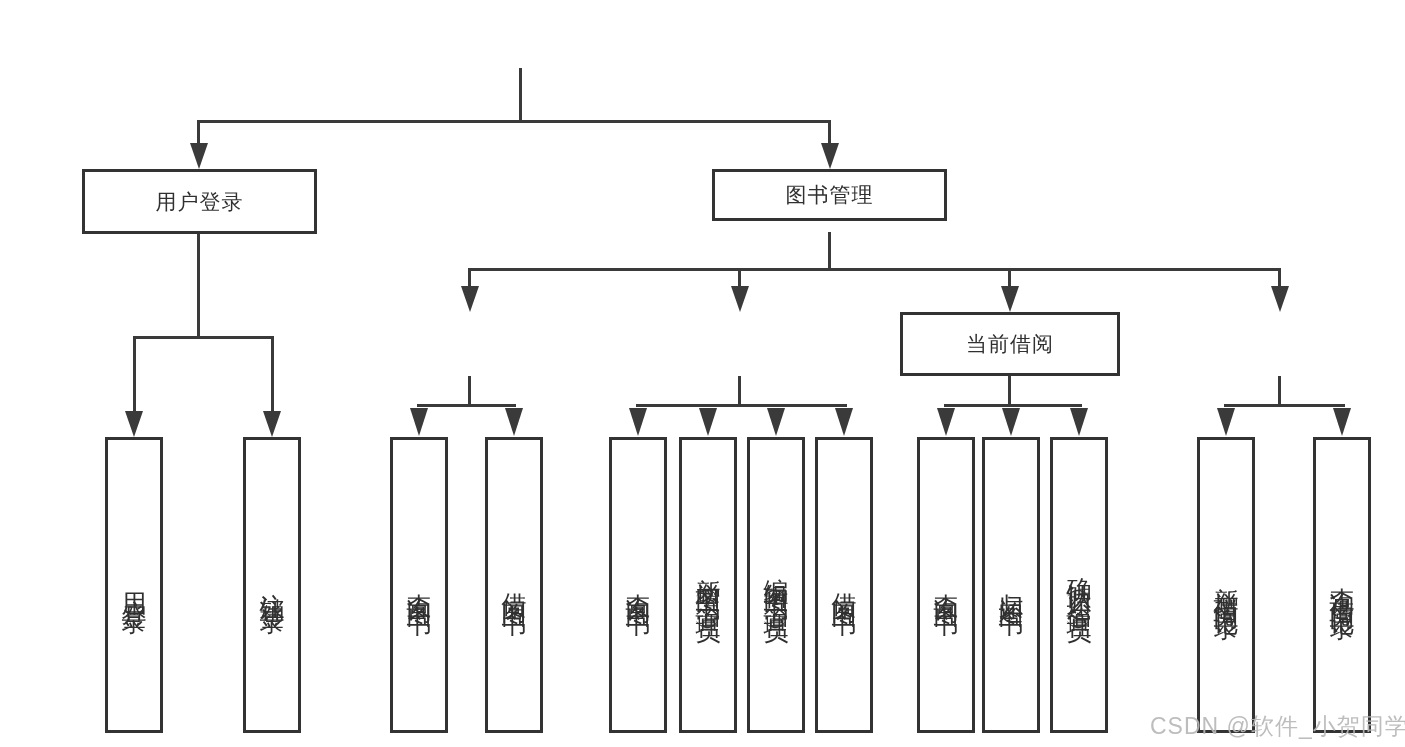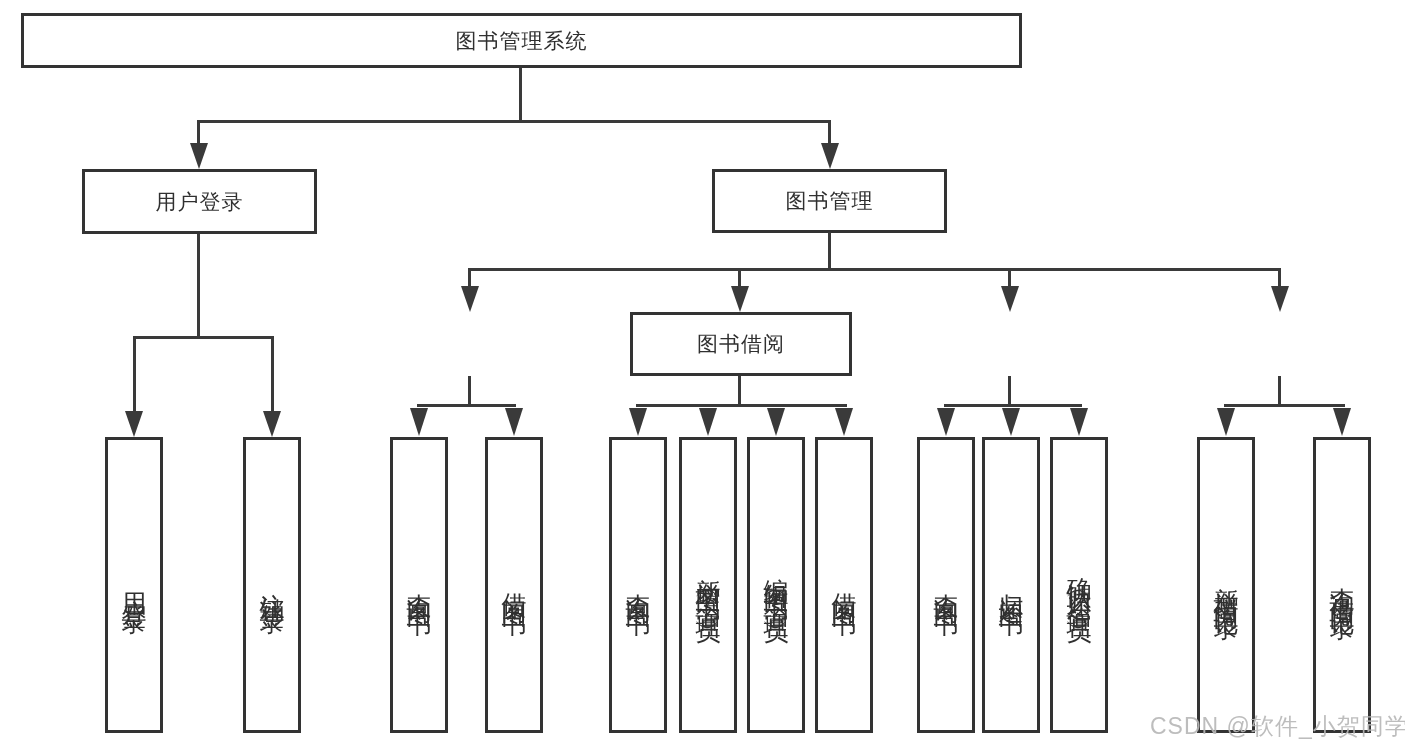--- a/index.html
+++ b/index.html
@@ -79,29 +79,28 @@
     z-index: 5;
     white-space: nowrap;
     letter-spacing: 1px;
   }
 </style>
 </head>
 <body>
 
 <div class="canvas">
 
-  <div class="node" style="left:21px;top:13px;width:1001px;height:55px">图书管理系统</div>
 
   <div class="node" style="left:82px;top:169px;width:235px;height:65px">用户登录</div>
 
-  <div class="node" style="left:712px;top:169px;width:235px;height:64px">图书管理</div>
+  <div class="node" style="left:712px;top:169px;width:235px;height:52px">图书管理</div>
 
 
-  <div class="node" style="left:630px;top:312px;width:222px;height:64px">图书借阅</div>
 
+  <div class="node" style="left:900px;top:312px;width:220px;height:64px">当前借阅</div>
 
 
   <div class="leaf" style="left:105px">
     <span class="vtext">用户登录</span>
   </div>
   <div class="leaf" style="left:243px">
     <span class="vtext">注销登录</span>
   </div>
 
   <div class="leaf" style="left:390px">

